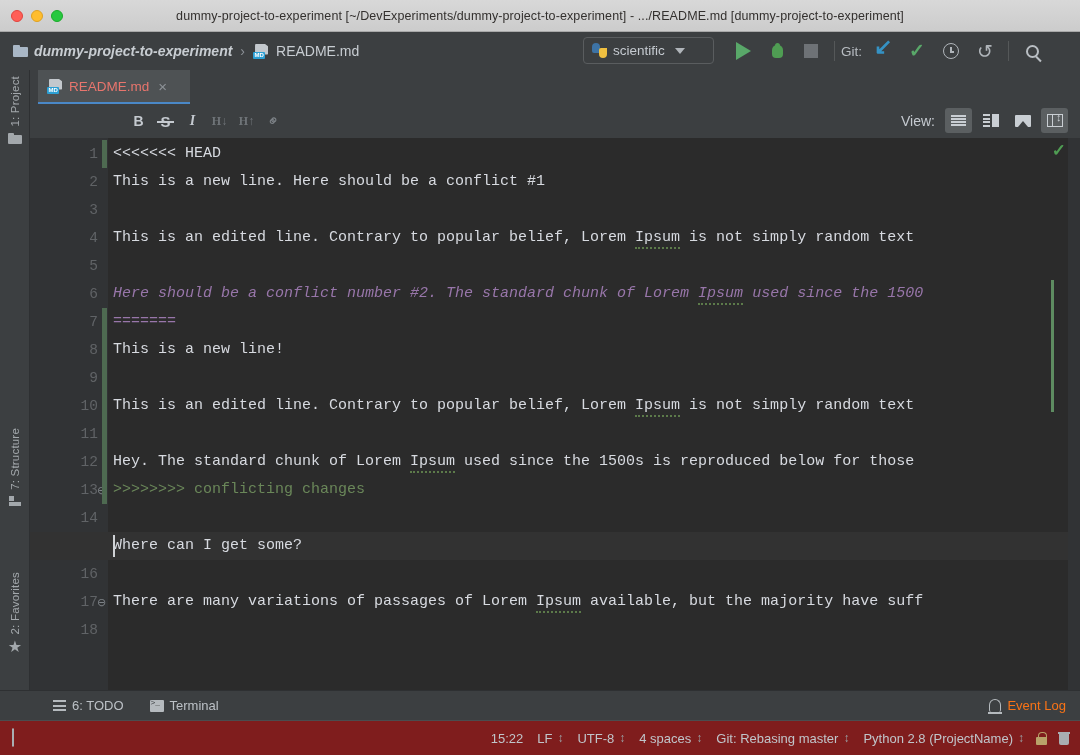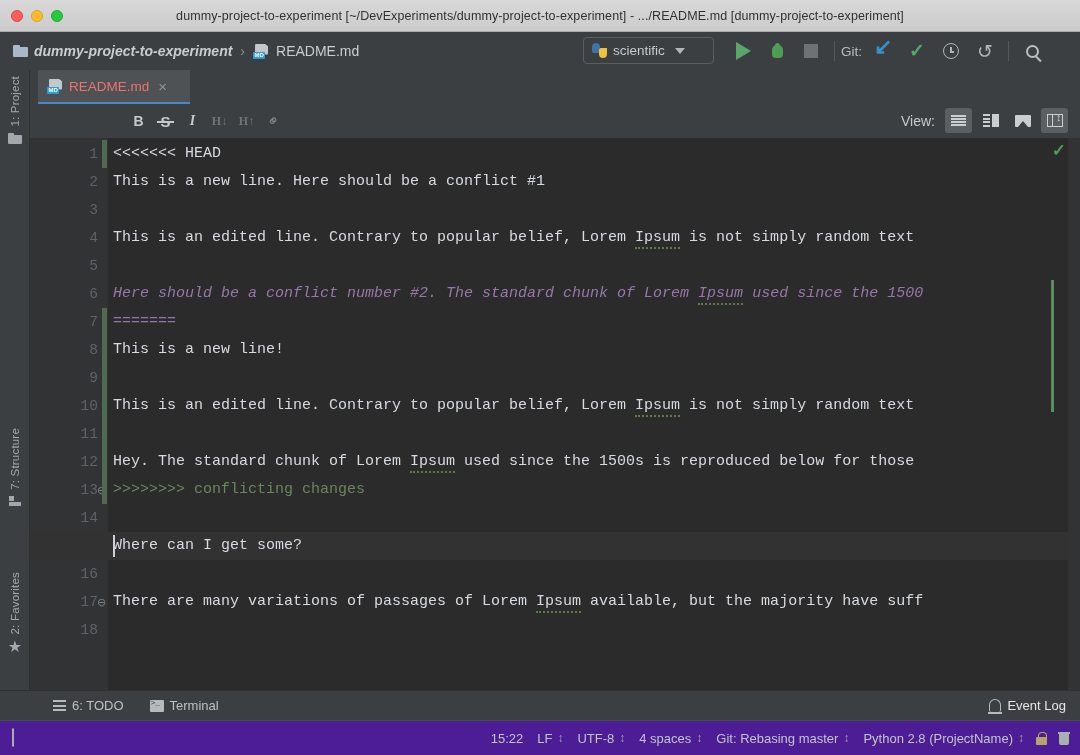--- a/index.html
+++ b/index.html
@@ -277,26 +277,26 @@
   .ic-vcs::before{content:"";position:absolute;left:1px;top:0;width:2px;height:13px;background:#b5babe;}
   .ic-vcs::after{content:"";position:absolute;left:3px;top:1px;width:7px;height:5px;background:#b5babe;}
   .ic-term { width:14px; height:12px; background:#b5babe; position:relative; border-radius:1px;}
   .ic-term::after{content:">_";position:absolute;left:1px;top:-2px;font-size:8px;color:#3c3f41;font-family:"Liberation Mono",monospace;}
   .ic-pycon { width:13px; height:13px; position:relative;}
   .ic-pycon::before{content:"";position:absolute;left:0;top:0;width:7px;height:9px;background:#4f9d53;border-radius:3px 3px 0 2px;}
   .ic-pycon::after{content:"";position:absolute;right:0;bottom:0;width:7px;height:9px;background:#4f9d53;border-radius:2px 0 3px 3px;}
   .ic-bell { width:12px; height:13px; border:1.6px solid #b5babe; border-radius:6px 6px 2px 2px; border-bottom:none; position:relative;}
   .ic-bell::after{content:"";position:absolute;left:-2px;bottom:-2px;width:14px;height:1.6px;background:#b5babe;}
   .bright { position: absolute; right: 14px; display: flex; align-items: center; gap: 6px;
-            font-size: 13px; color: #e5e5e5; }
+            font-size: 13px; color: #f97316; }
 
   
   .statusbar {
     position: absolute; left: 0; top: 720px; width: 1080px; height: 35px;
-    background: #4c1d95; border-top: 1px solid #4a4d4f;
+    background: #7f1d1d; border-top: 1px solid #4a4d4f;
     display: flex; align-items: center;
   }
   .sb-left { padding-left: 12px; }
   .ic-phone { width:11px; height:15px; border:1.6px solid #a9aeb2; border-radius:2px; }
   .sb-right {
     position: absolute; right: 10px; display: flex; align-items: center; gap: 0px;
     font-size: 13px; color: #c0c5ca;
   }
   .sb-item { padding: 0 7px; display:flex; align-items:center; gap:5px; }
   .updown { font-size: 12px; color: #9ba0a4; line-height: 12px; }

